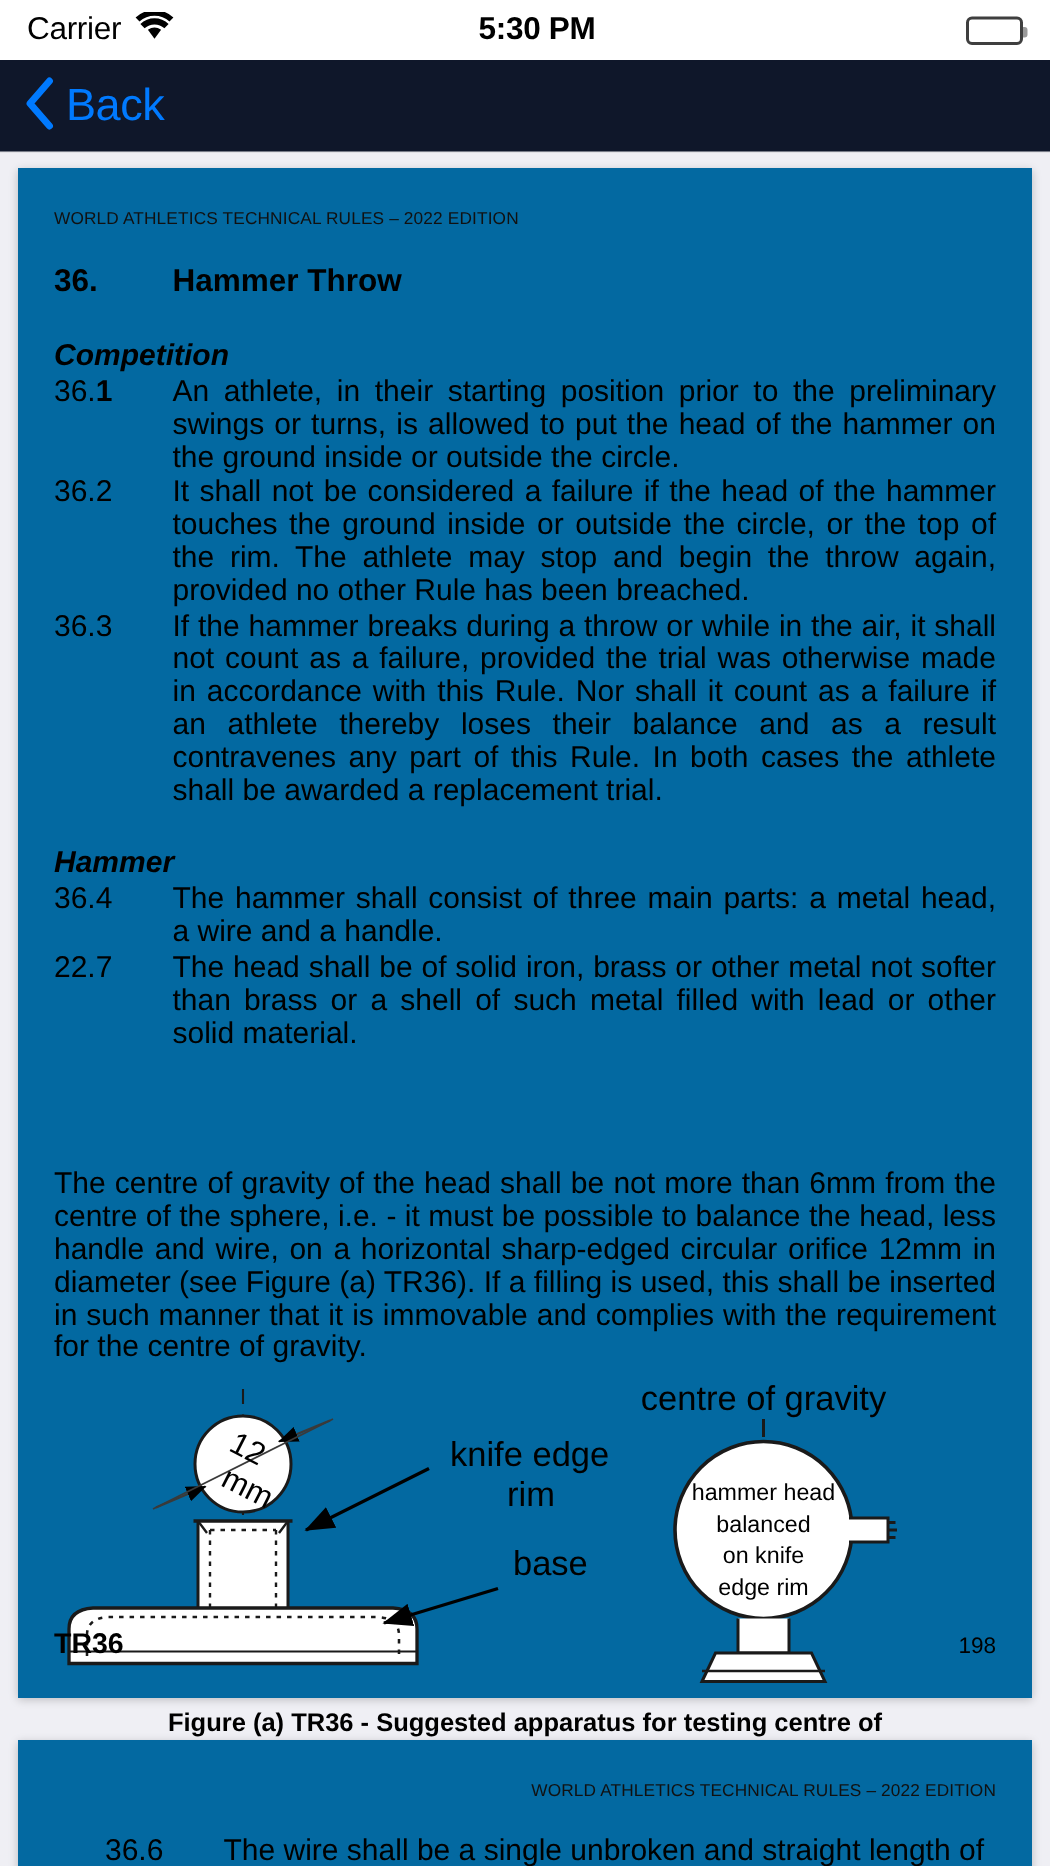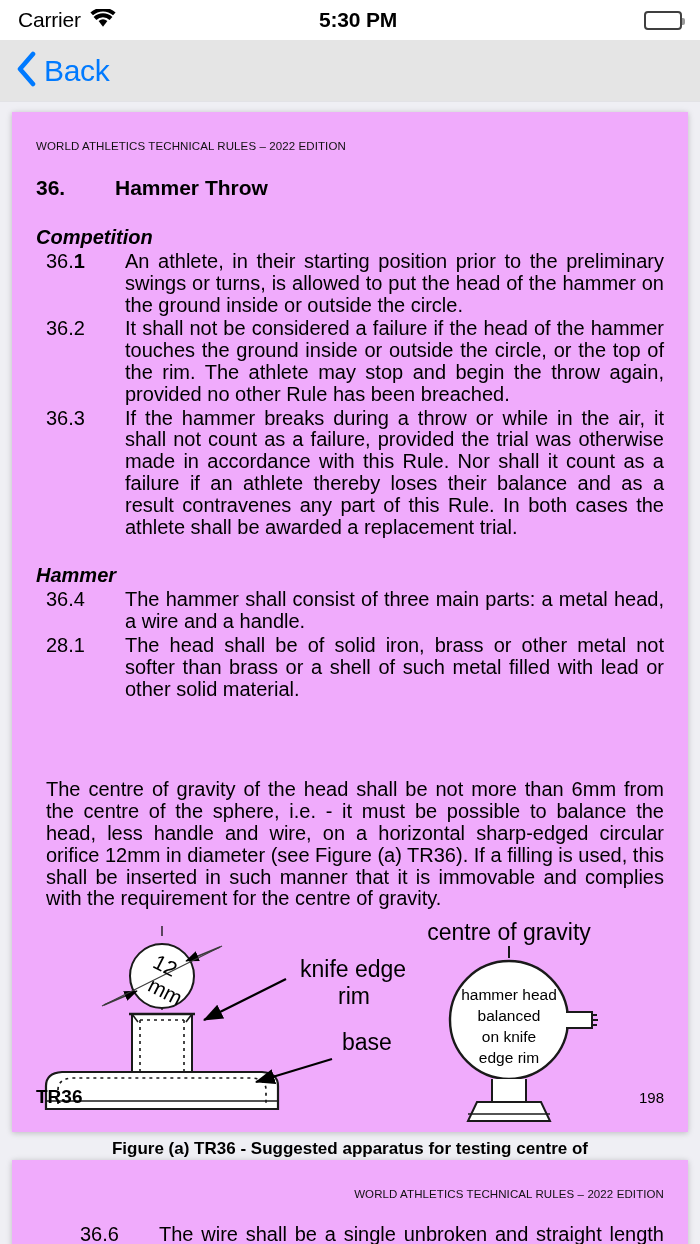--- a/index.html
+++ b/index.html
@@ -69,21 +69,21 @@
     width: 3px;
     height: 7px;
     background: #9a9a9a;
     border-radius: 0 2px 2px 0;
   }
 
   
   .nav-bar {
     height: 62px;
     width: 100%;
-    background: #e5e5e5;
+    background: #0f172a;
     display: flex;
     align-items: center;
     padding: 0 16px;
     border-bottom: 1px solid #e2e2e6;
   }
   .back-button {
     display: flex;
     align-items: center;
     gap: 7px;
     cursor: pointer;
@@ -104,21 +104,21 @@
     height: 1142px;
     background: #efeff4;
     overflow: hidden;
     position: relative;
     padding: 10px 0 0 0;
   }
   .page {
     position: relative;
     width: 676px;
     margin: 0 auto 28px auto;
-    background: #f0abfc;
+    background: #0369a1;
     box-shadow: 0 1px 6px rgba(0,0,0,0.22);
   }
   .page-1 { height: 1020px; padding: 28px 24px 0 24px; }
   .page-2 { height: 230px; padding: 28px 24px 0 24px; }
 
   .page-header {
     font-size: 11.5px;
     letter-spacing: 0.1px;
     color: #111;
     font-family: "Liberation Sans", sans-serif;
@@ -142,21 +142,20 @@
     font-style: italic;
     color: #000;
   }
 
   .clause {
     display: flex;
     margin-top: 2px;
     font-size: 20px;
     line-height: 21.8px;
     color: #000;
-    margin-left: 10px;
   }
   .clause-num {
     width: 79px;
     flex: 0 0 79px;
     font-size: 20px;
     white-space: nowrap;
   }
   .clause-num b { font-weight: bold; }
   .clause-body {
     flex: 1 1 auto;
@@ -265,21 +264,21 @@
     </div>
 
     <div class="section-heading">Hammer</div>
 
     <div class="clause">
       <span class="clause-num">36.4</span>
       <span class="clause-body">The hammer shall consist of three main parts: a metal head, a wire and a handle.</span>
     </div>
 
     <div class="clause">
-      <span class="clause-num">28.1</span>
+      <span class="clause-num">22.7</span>
       <span class="clause-body">The head shall be of solid iron, brass or other metal not softer than brass or a shell of such metal filled with lead or other solid material.</span>
     </div>
 
     <div class="clause continuation">
       <span class="clause-num"></span>
       <span class="clause-body cont">The centre of gravity of the head shall be not more than 6mm from the centre of the sphere, i.e. - it must be possible to balance the head, less handle and wire, on a horizontal sharp-edged circular orifice 12mm in diameter (see Figure (a) TR36). If a filling is used, this shall be inserted in such manner that it is immovable and complies with the requirement for the centre of gravity.</span>
     </div>
 
     <div class="figure-wrap">
       <svg width="628" height="212" viewBox="0 0 628 212">

